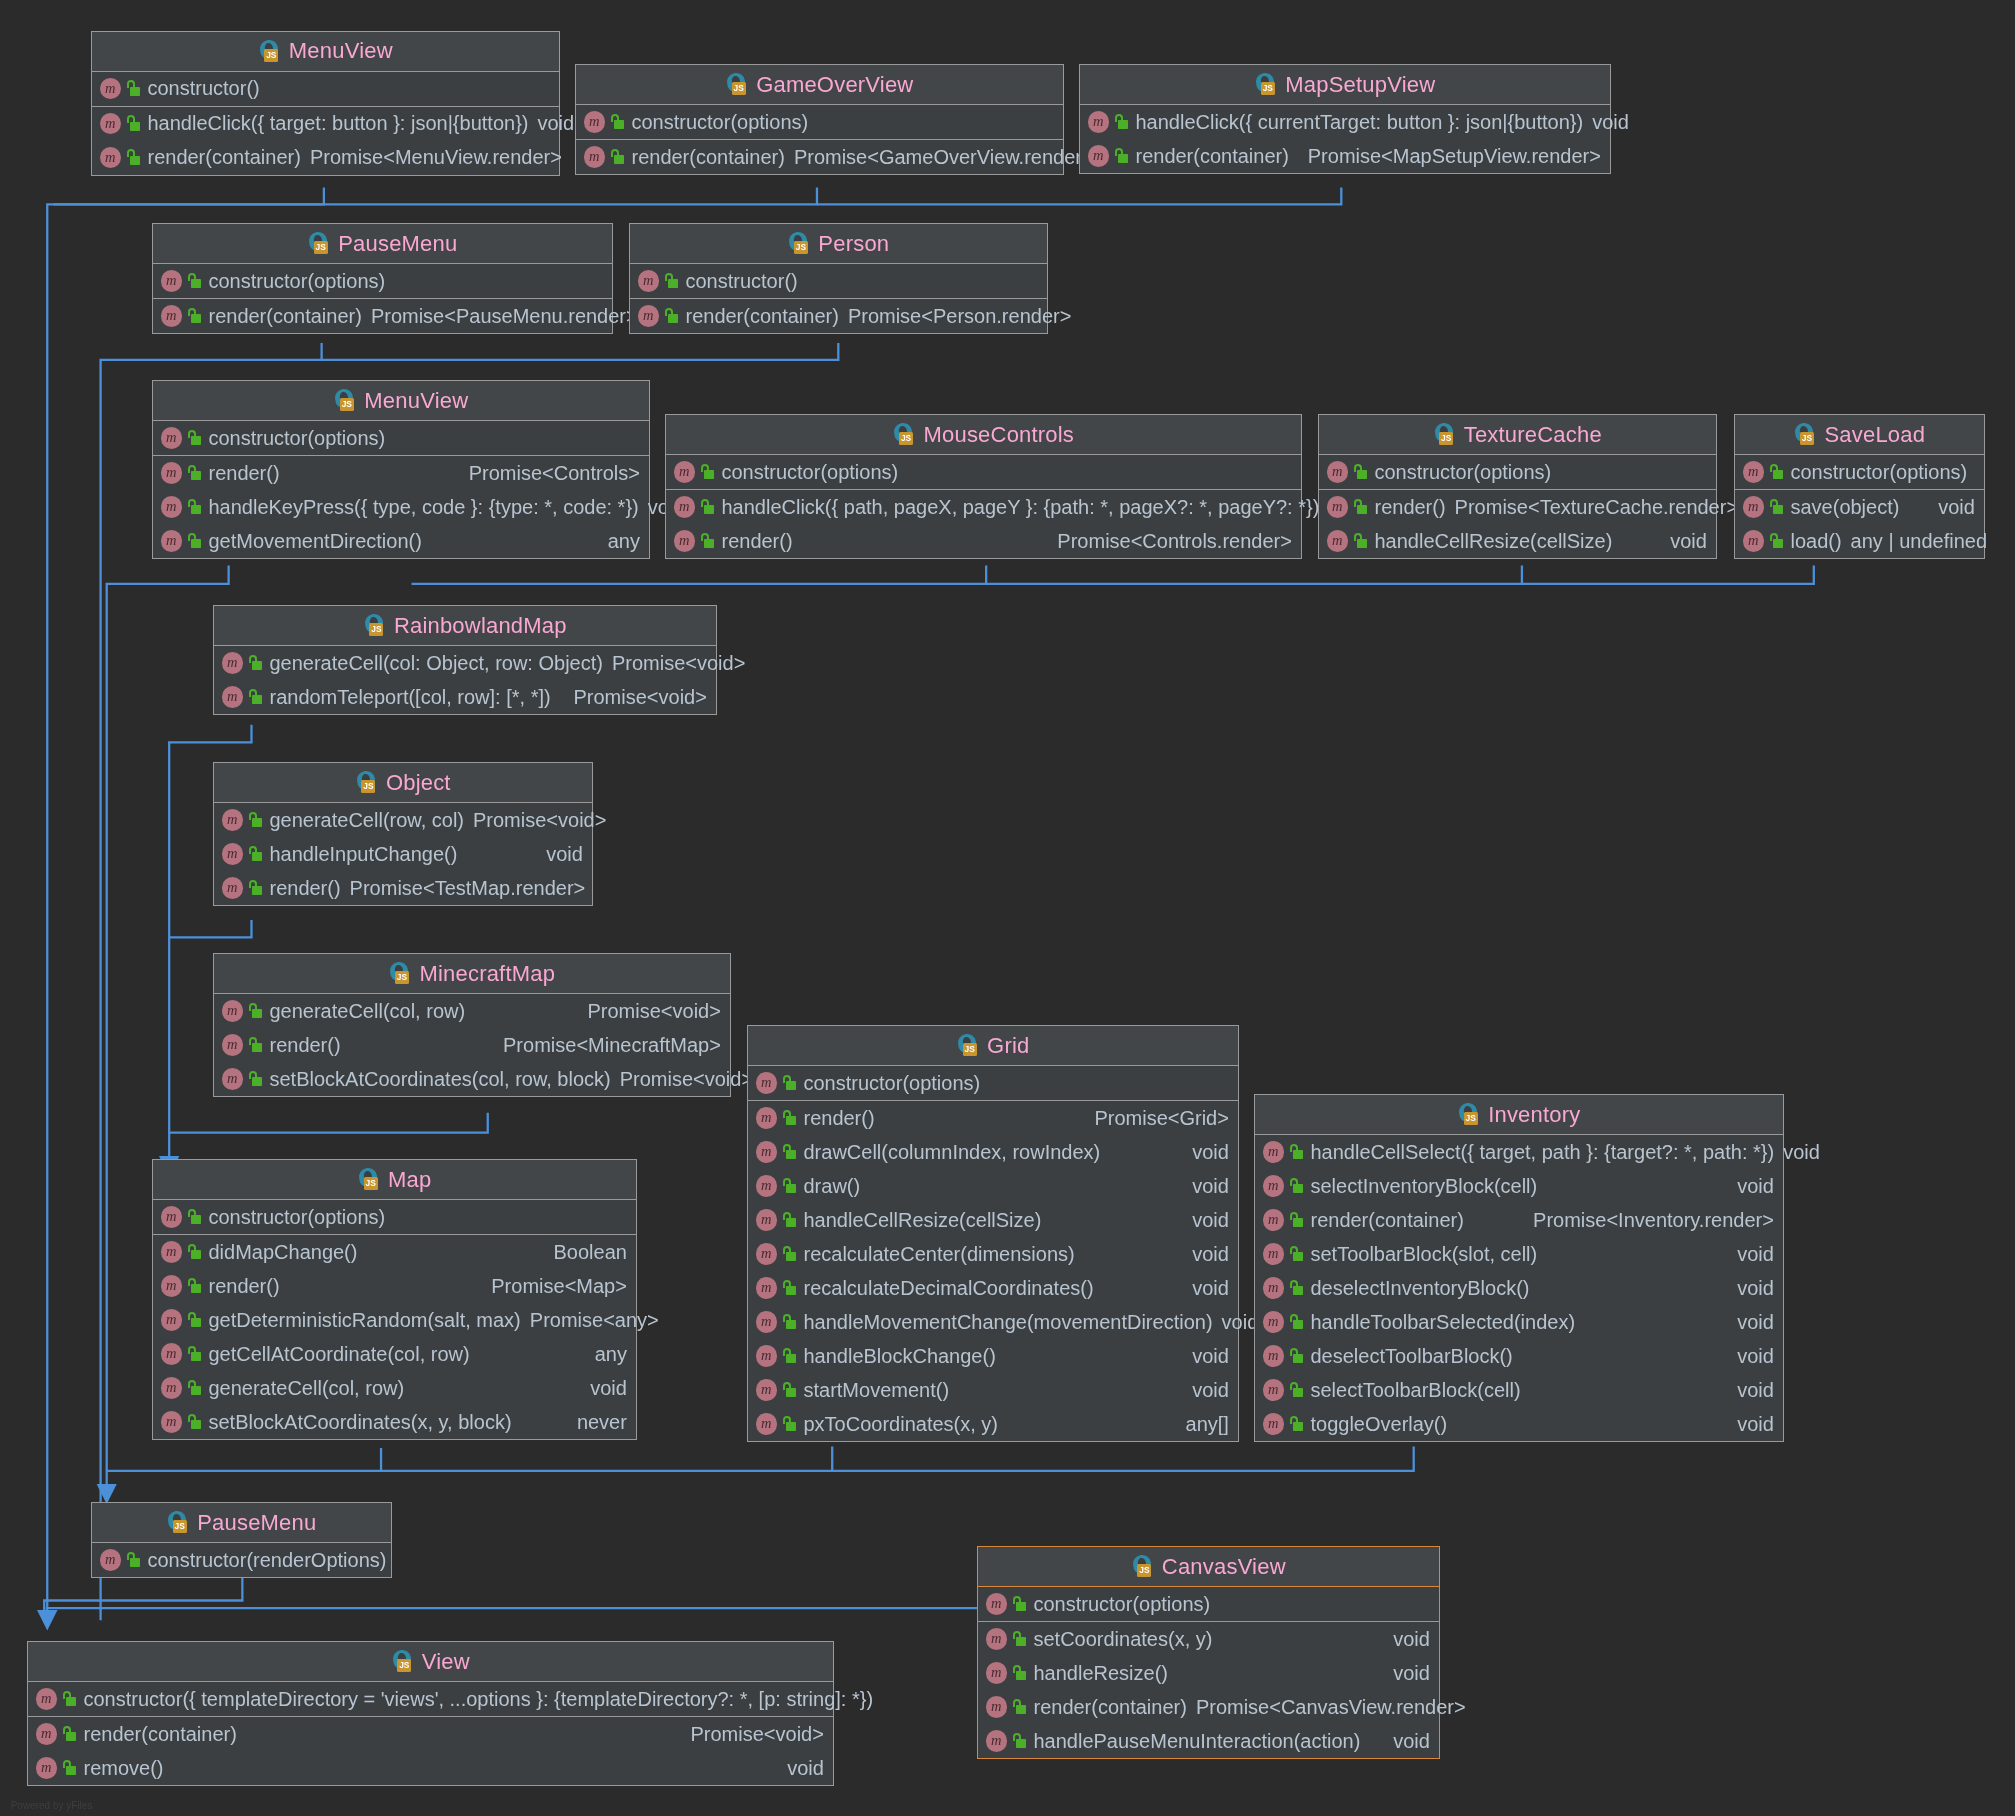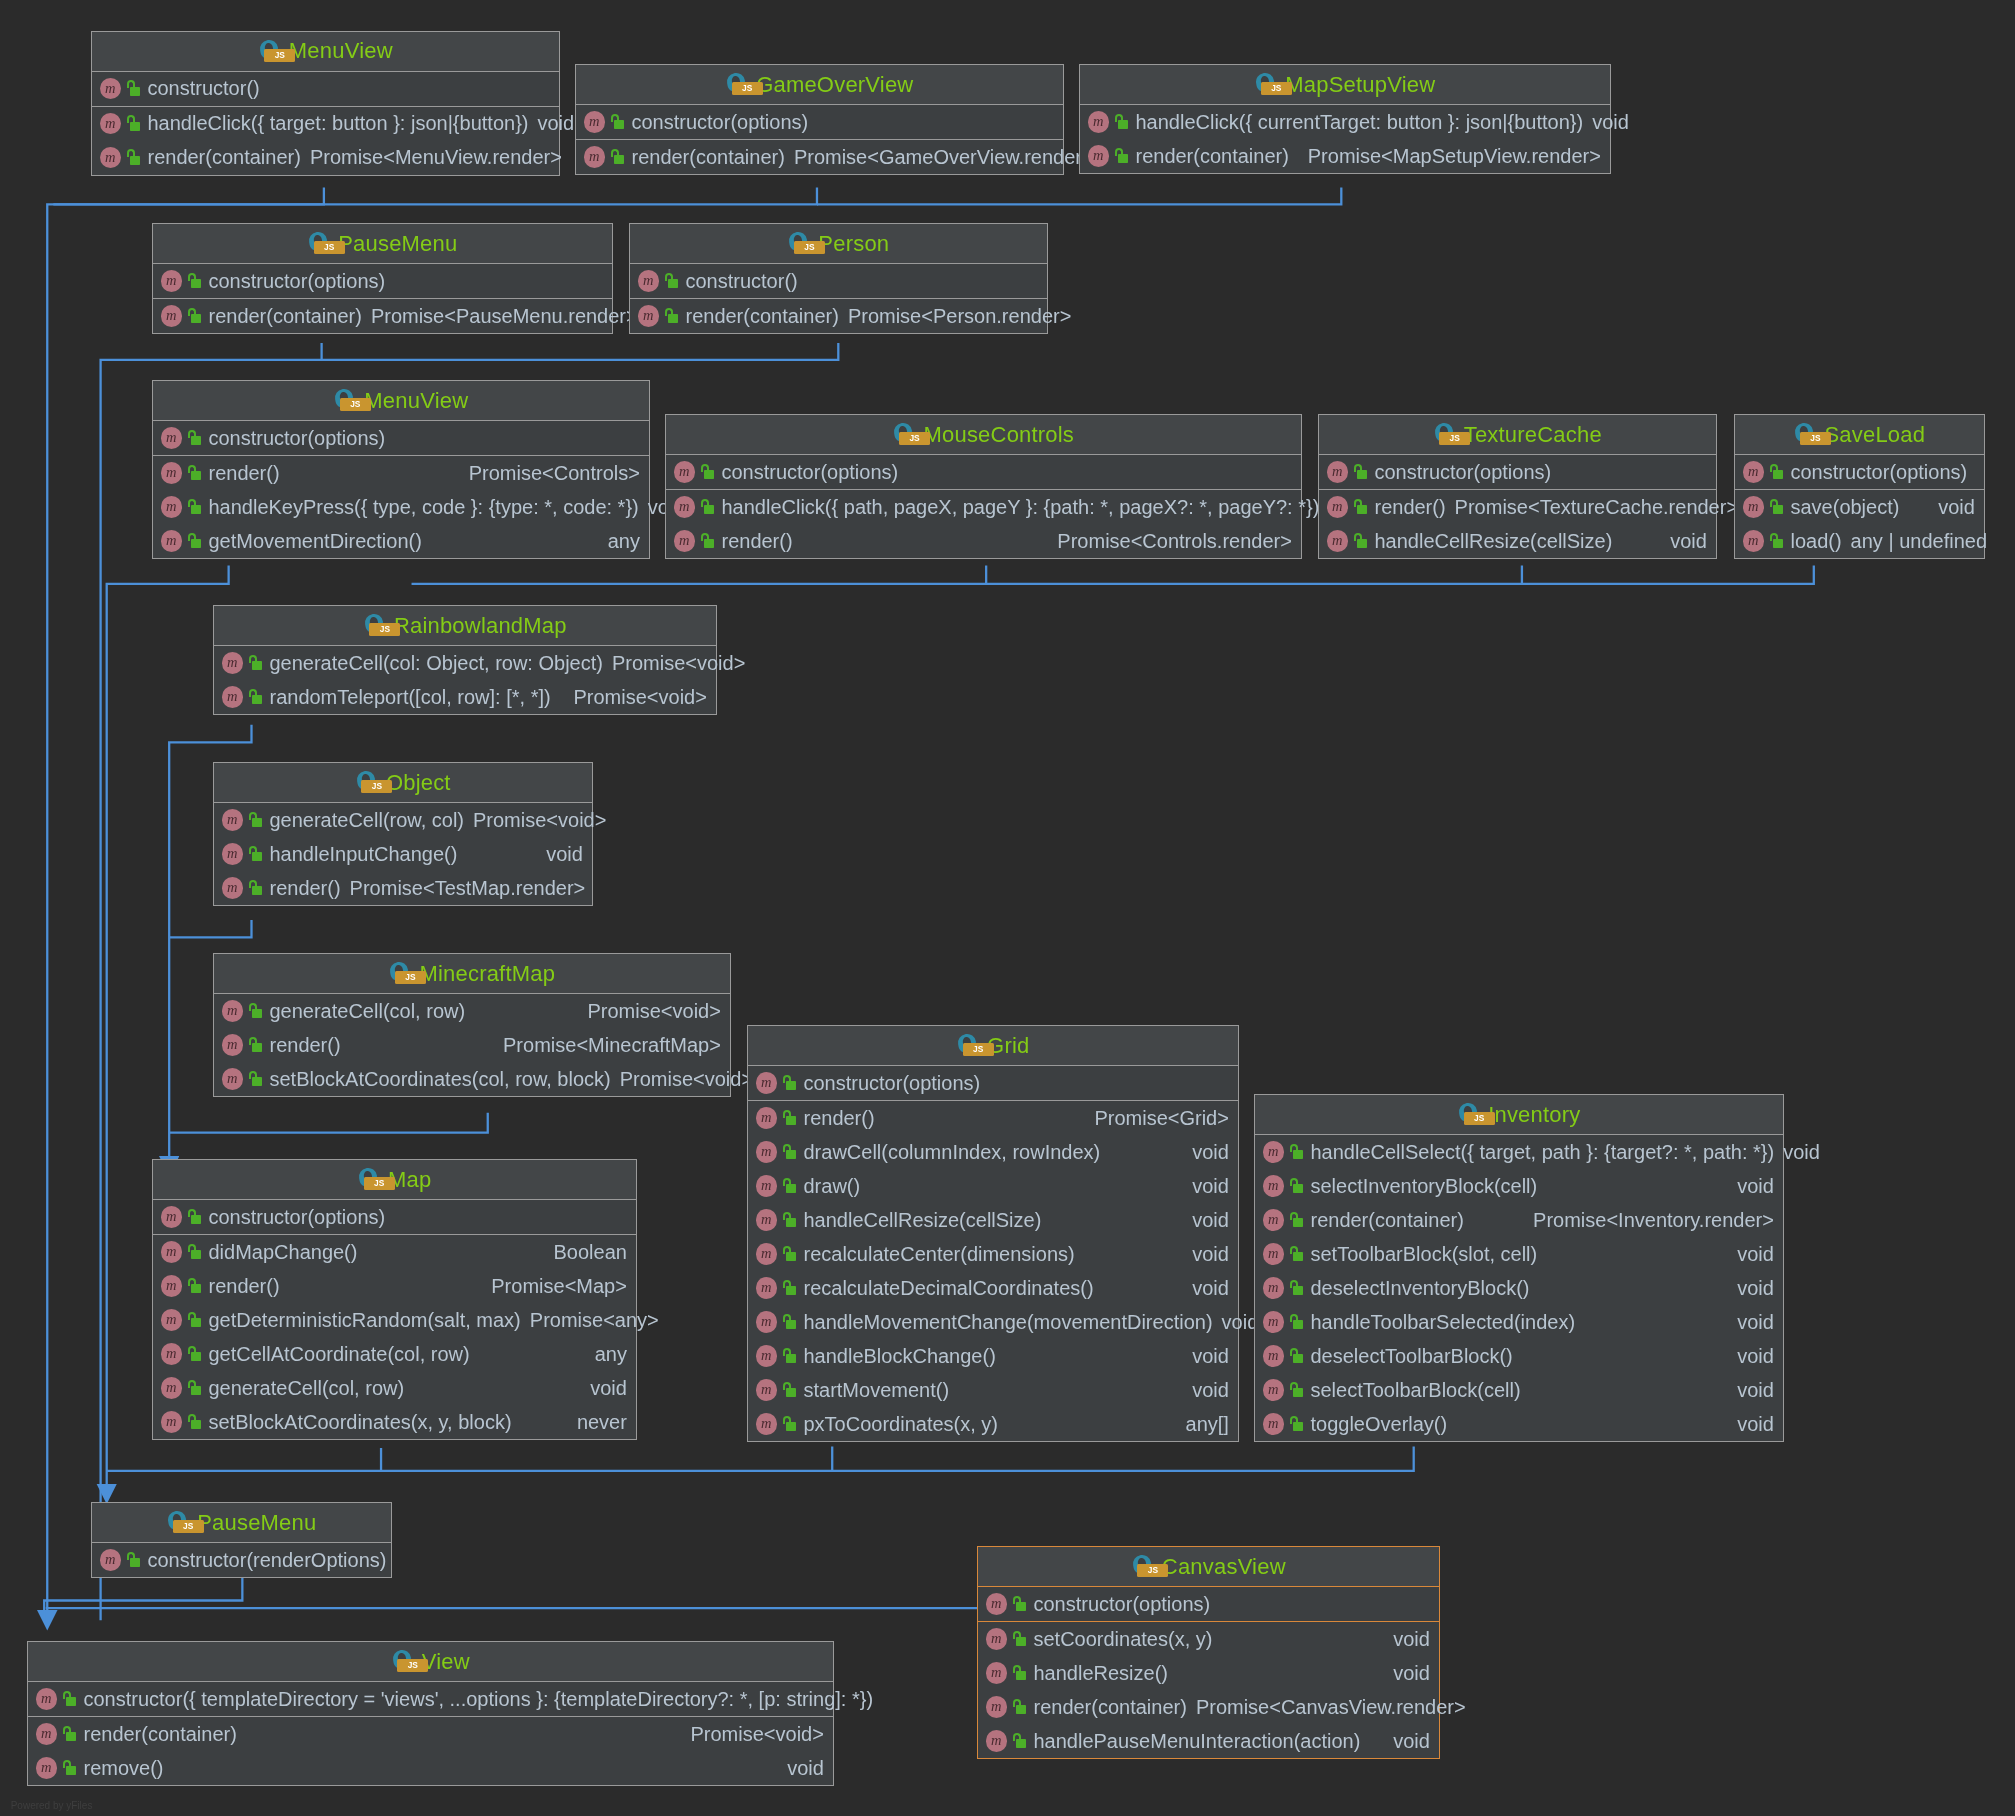--- a/index.html
+++ b/index.html
@@ -39,21 +39,21 @@
     display: flex;
     align-items: center;
     justify-content: center;
     gap: 7.6px;
     border-bottom: 0.8px solid #9a9a9a;
   }
   .uml.selected .uml-header {
     border-bottom: 1.5px solid #d9883a;
   }
   .uml-title {
-    color: #84cc16;
+    color: #f9a8d4;
     font-size: 22px;
     letter-spacing: 0.2px;
     white-space: nowrap;
   }
   .section {
     box-sizing: border-box;
   }
   .section + .section {
     border-top: 0.8px solid #9a9a9a;
   }
@@ -99,21 +99,21 @@
     content: "";
     position: absolute;
     left: 4.6px; top: 3px;
     width: 8.4px; height: 10px;
     background: #3c3f41;
     border-radius: 50% 50% 0 50%;
   }
   .js-icon .badge {
     position: absolute;
     left: 6.1px; top: 9.1px;
-    width: 31px; height: 13px;
+    width: 14px; height: 13px;
     background: #c9952f;
     border-radius: 1.5px;
     color: #ffffff;
     font-size: 8.4px;
     font-weight: bold;
     line-height: 13px;
     text-align: center;
     font-family: "Liberation Sans", sans-serif;
   }
   .m-icon {

